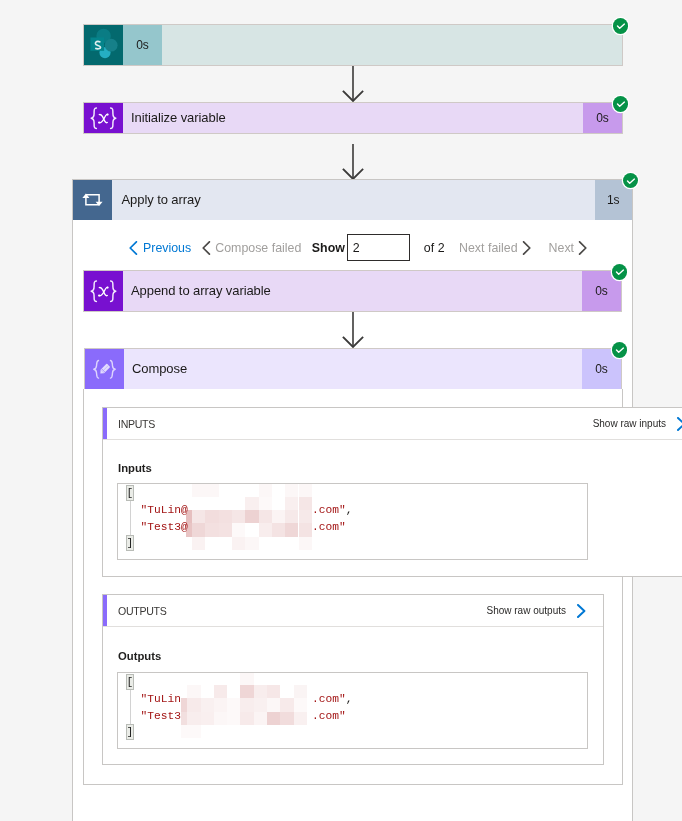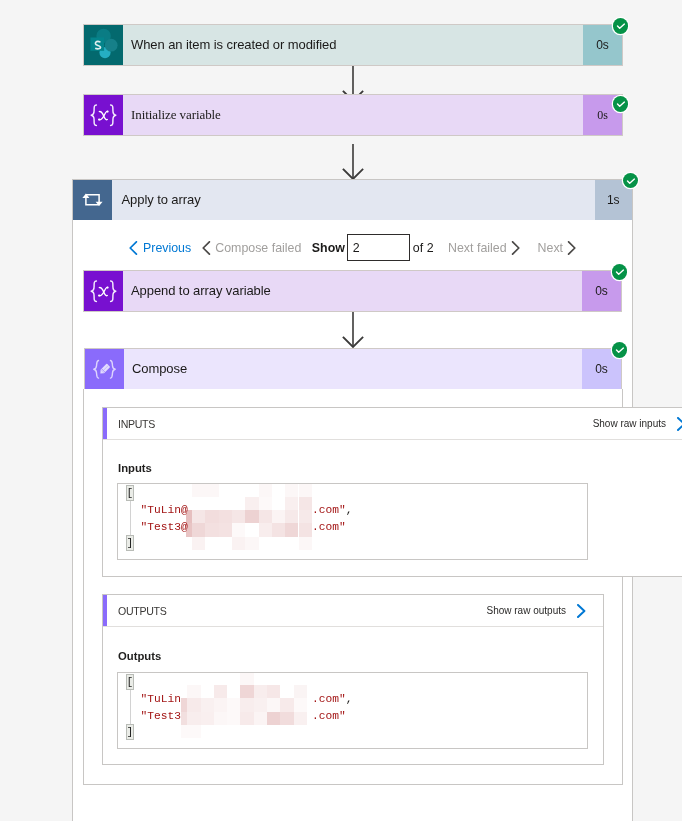--- a/index.html
+++ b/index.html
@@ -61,35 +61,34 @@
   <div class="card" style="left:83px; top:24px; width:540px; height:42px; background:#d7e5e4;">
     <div class="card-icon" style="background:#03696e;">
       <svg width="39" height="40" viewBox="0 0 39 40" aria-hidden="true" style="display:block;">
         <circle cx="19.6" cy="10.9" r="7.2" fill="#0a7c84"></circle>
         <circle cx="21.0" cy="27.6" r="5.6" fill="#25aec2"></circle>
         <circle cx="27.2" cy="20.2" r="6.4" fill="#168089"></circle>
         <rect x="6.4" y="12.5" width="13.7" height="13.3" fill="#04848b"></rect>
         <path d="M16.5 17.1 C15.0 16.4 12.6 16.3 11.8 17.3 C10.9 18.4 11.6 19.5 12.9 20.0 C14.3 20.6 16.0 21.0 16.4 21.9 C16.9 22.9 15.9 23.7 14.6 23.8 C13.3 23.9 12.0 23.7 11.2 23.3" stroke="#dfeeee" stroke-width="1.6" fill="none" stroke-linecap="butt"></path>
       </svg>
     </div>
-    <div class="card-title">When an item is created or modified</div>
     <div class="card-dur" style="background:#95c6cc;">0s</div>
   </div>
   <div class="status-dot" style="left:612.7px; top:18.1px;">
     <svg viewBox="0 0 15.6 15.6">
         <path d="M4.5 8.0 L6.7 10.3 L11.4 6.1" stroke="#ffffff" stroke-width="1.4" fill="none" stroke-linecap="round" stroke-linejoin="round"></path>
       </svg>
   </div>
 
   <svg class="arrow" style="left:341px; top:66px;" width="24" height="36" viewBox="0 0 24 36">
     <path d="M12 0 L12 34" stroke="#3b3a39" stroke-width="1.6" fill="none"></path>
     <path d="M2.5 25.5 L12 35 L21.5 25.5" stroke="#3b3a39" stroke-width="1.8" fill="none" stroke-linecap="square"></path>
   </svg>
 
-  <div class="card" style="left:83px; top:94px; width:540px; height:42px; background:#e8d9f6;font-family:Liberation Serif, serif;">
+  <div class="card" style="left:83px; top:102px; width:540px; height:32px; background:#e8d9f6;">
     <div class="card-icon" style="background:#7810d0;">
       <svg width="39" height="40" viewBox="0 0 39 40" style="display:block;">
         <path d="M12.4 10.0 C9.9 10.0 10.1 12.4 10.1 15.5 C10.1 18.4 9.2 19.9 7.2 20.2 C9.2 20.5 10.1 22.0 10.1 24.9 C10.1 28.0 9.9 30.4 12.4 30.4" stroke="#f3ecfc" stroke-width="1.45" fill="none" stroke-linecap="round" stroke-linejoin="round"></path>
         <path d="M26.6 10.0 C29.1 10.0 28.9 12.4 28.9 15.5 C28.9 18.4 29.8 19.9 31.8 20.2 C29.8 20.5 28.9 22.0 28.9 24.9 C28.9 28.0 29.1 30.4 26.6 30.4" stroke="#f3ecfc" stroke-width="1.45" fill="none" stroke-linecap="round" stroke-linejoin="round"></path>
         <path d="M15.3 16.6 C16.6 16.1 17.5 17.0 18.4 18.4 C19.5 20.3 20.2 22.4 21.1 23.6 C21.8 24.6 22.6 24.9 23.3 24.5" stroke="#ffffff" stroke-width="1.35" fill="none" stroke-linecap="round"></path>
         <path d="M15.2 24.5 C16.3 25.1 17.4 24.5 18.6 22.9 C20.1 20.9 21.1 18.1 22.0 17.1 C22.6 16.4 23.1 16.2 23.5 16.4" stroke="#ffffff" stroke-width="1.35" fill="none" stroke-linecap="round"></path>
         <circle cx="23.6" cy="16.6" r="1.05" fill="#ffffff"></circle>
         <circle cx="15.1" cy="24.6" r="1.05" fill="#ffffff"></circle>
       </svg>
     </div>
@@ -129,21 +128,21 @@
         <span>Previous</span>
       </div>
       <div class="pg-dis" style="margin-right:10.5px;">
         <svg width="9" height="14" viewBox="0 0 9 14">
             <path d="M7.4 0.8 L1.2 7 L7.4 13.2" stroke="#4a4846" stroke-width="1.7" fill="none" stroke-linecap="round" stroke-linejoin="round"></path>
           </svg>
         <span>Compose failed</span>
       </div>
       <span class="pg-text" style="margin-right:2px;font-weight:bold;">Show</span>
       <input class="pg-input" value="2" style="">
-      <span class="pg-text" style="margin-left:3px; margin-right:14.5px;">of 2</span>
+      <span class="pg-text" style="margin-left:14px; margin-right:14.5px;">of 2</span>
       <div class="pg-dis" style="margin-right:18px;">
         <span>Next failed</span>
         <svg width="9" height="14" viewBox="0 0 9 14">
             <path d="M1.6 0.8 L7.8 7 L1.6 13.2" stroke="#4a4846" stroke-width="1.7" fill="none" stroke-linecap="round" stroke-linejoin="round"></path>
           </svg>
       </div>
       <div class="pg-dis">
         <span>Next</span>
         <svg width="9" height="14" viewBox="0 0 9 14">
             <path d="M1.6 0.8 L7.8 7 L1.6 13.2" stroke="#4a4846" stroke-width="1.7" fill="none" stroke-linecap="round" stroke-linejoin="round"></path>

